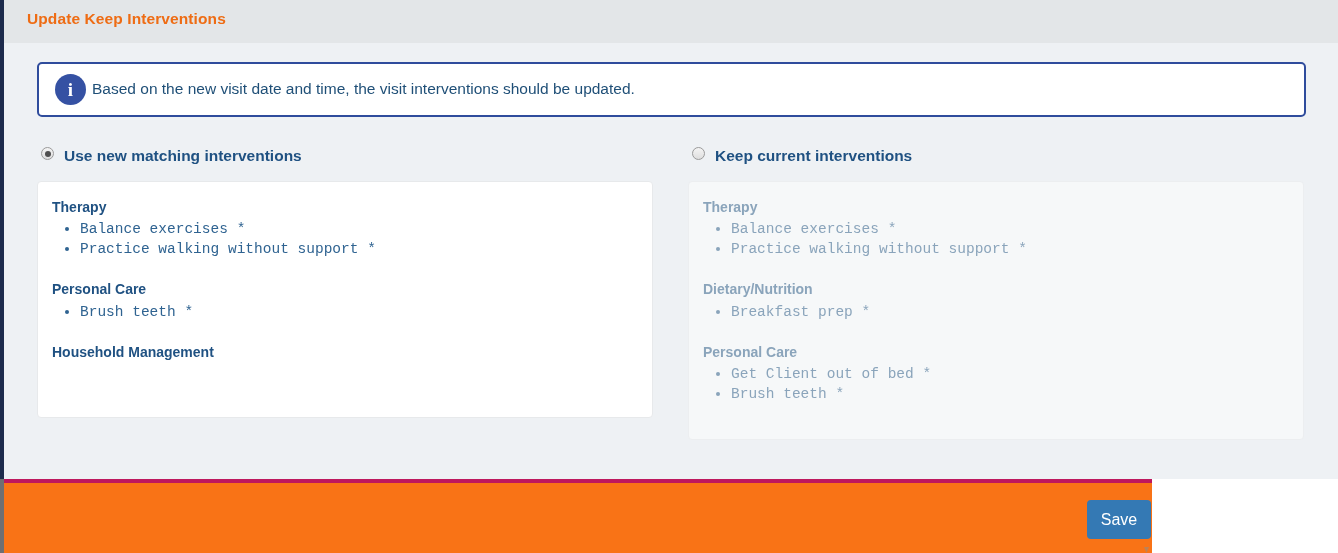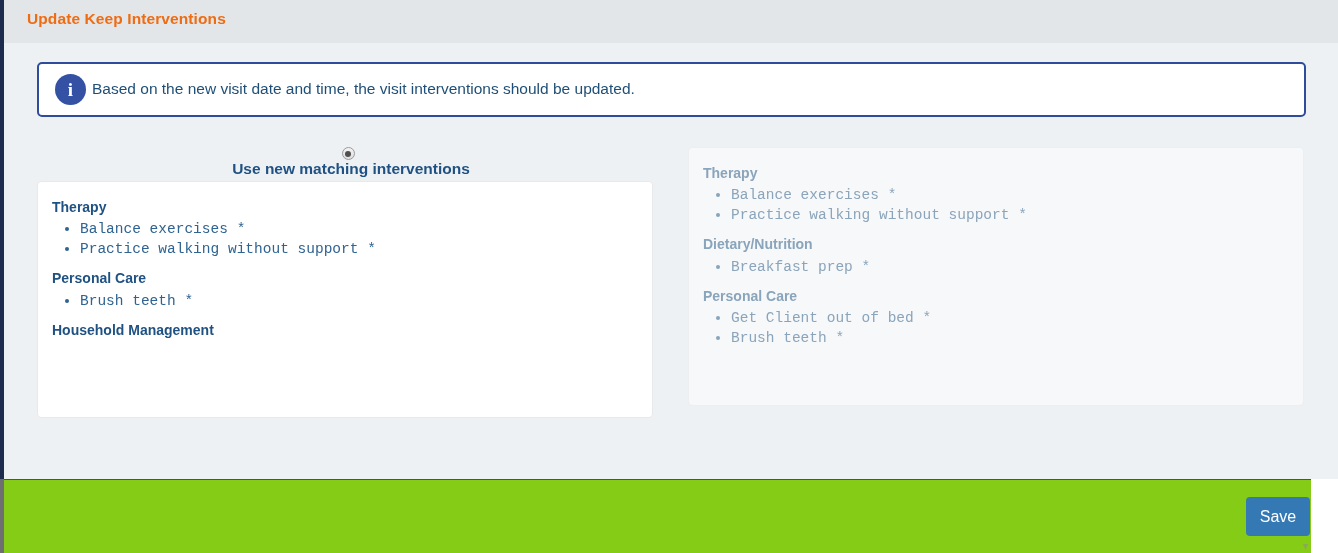--- a/index.html
+++ b/index.html
@@ -109,24 +109,23 @@
   
   .choice-col {
     position: absolute;
     top: 104px;
   }
   .choice-col.left  { left: 33px;  width: 618px; }
   .choice-col.right { left: 684px; width: 618px; }
 
   .choice-head {
     display: flex;
-    align-items: center;
+    align-items: flex-start;
     height: 22px;
     margin-bottom: 12px;
-    flex-direction: column;
   }
   .radio {
     width: 13px;
     height: 13px;
     border-radius: 50%;
     border: 1px solid #9a9a9a;
     background: linear-gradient(180deg,#f4f4f4 0%, #dedede 100%);
     flex: none;
     margin-left: 4px;
     position: relative;
@@ -166,21 +165,21 @@
     height: 237px;
   }
   .panel.disabled {
     background: #f6f8f9;
     border: 1px solid #eceef0;
     width: 616px;
     height: 259px;
   }
 
   .group { margin-bottom: 0; }
-  .group + .group { margin-top: 9px; }
+  .group + .group { margin-top: 20px; }
 
   .group-title {
     font-size: 14px;
     font-weight: bold;
     color: #1f5182;
     margin: 0 0 2px 0;
     line-height: 1.45;
   }
   .panel.disabled .group-title { color: #8aa4bb; }
 
@@ -208,24 +207,24 @@
     background: #2f6391;
   }
   .panel.disabled ul.items li { color: #8aa4bb; }
   .panel.disabled ul.items li::before { background: #8aa4bb; }
 
   
   .modal-footer {
     position: absolute;
     left: 4px;
     top: 479px;
-    width: 1307px;
+    width: 1148px;
     height: 74px;
-    background: #84cc16;
-    border-top: 1px solid #be185d;
+    background: #f97316;
+    border-top: 4px solid #be185d;
   }
   .save-button {
     position: absolute;
     right: 1px;
     top: 17px;
     width: 64px;
     height: 39px;
     background: #3479b4;
     border: none;
     border-radius: 4px;
@@ -292,20 +291,24 @@
         </div>
 
         <div class="group">
           <div class="group-title">Household Management</div>
         </div>
 
       </div>
     </div>
 
     <div class="choice-col right">
+      <div class="choice-head">
+        <span class="radio"></span>
+        <span class="choice-label muted">Keep current interventions</span>
+      </div>
       <div class="panel disabled">
 
         <div class="group">
           <div class="group-title">Therapy</div>
           <ul class="items">
             <li>Balance exercises *</li>
             <li>Practice walking without support *</li>
           </ul>
         </div>
 

